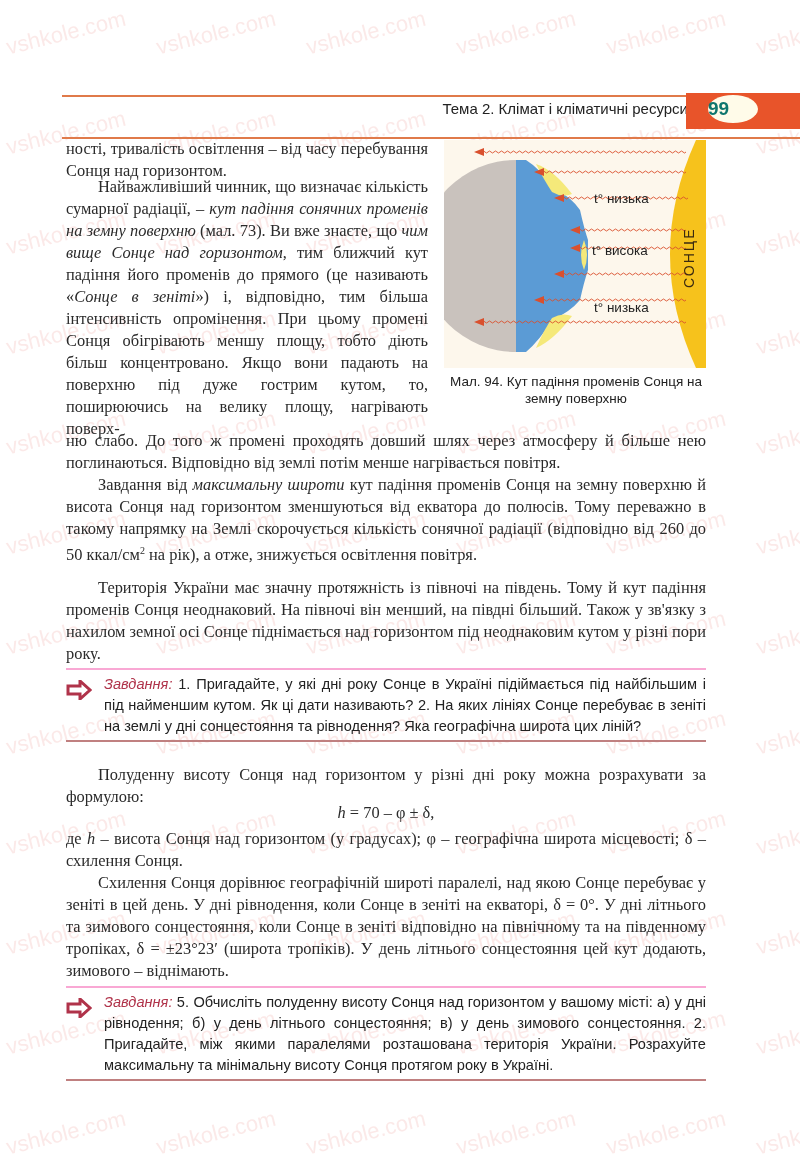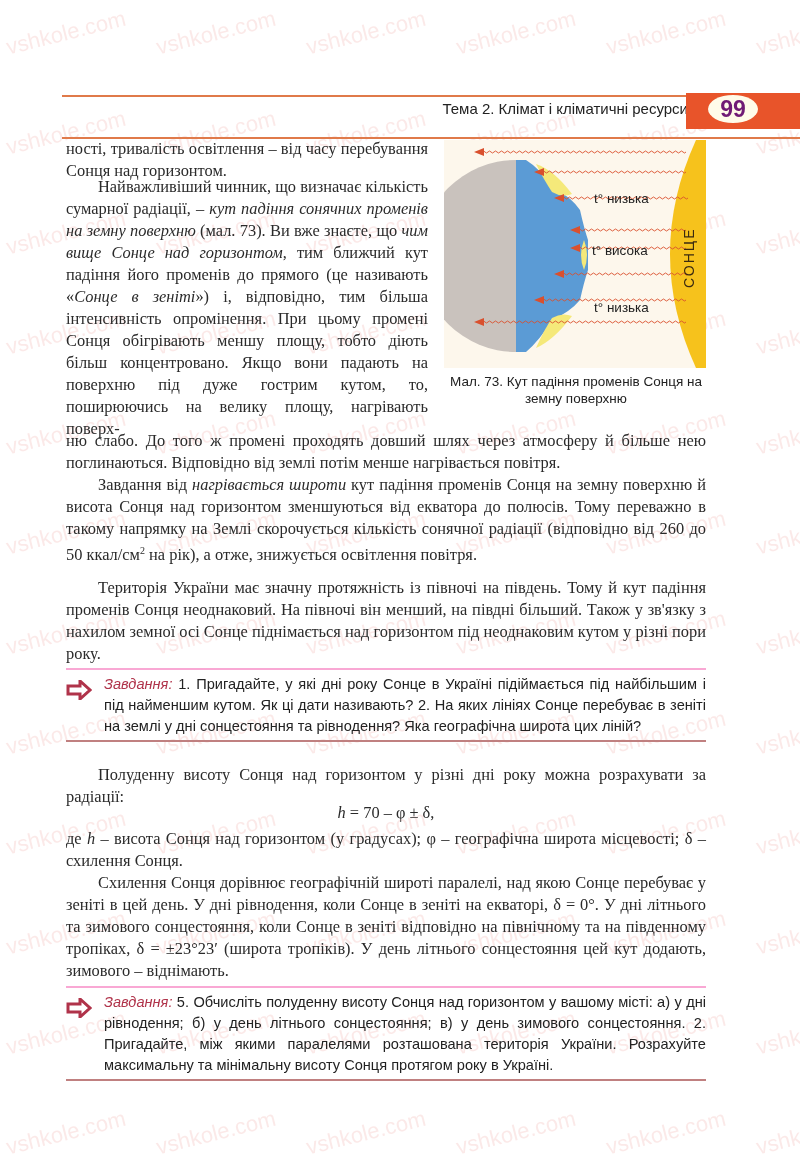--- a/index.html
+++ b/index.html
@@ -23,22 +23,22 @@
     position: absolute; right: 112px; top: 3px;
     font-family: "Liberation Sans", sans-serif; font-size: 15px; color: #222;
   }
   .header-tab {
     position: absolute; left: 686px; top: 93px; width: 114px; height: 36px;
     background: #e8542a; z-index: 1;
   }
   .page-num {
     position: absolute; left: 708px; top: 95px; width: 50px; height: 28px; z-index: 2;
     background: #fffbe9; border-radius: 50%;
-    font-family: "Liberation Sans", sans-serif; font-weight: bold; font-size: 23px;
-    text-align: center; line-height: 28px; color: #701a75;
+    font-family: "Liberation Sans", sans-serif; font-weight: bold; font-size: 19px;
+    line-height: 28px; color: #0f766e;
   }
   .para {
     position: absolute; z-index: 1; font-size: 16.4px; line-height: 22px;
     text-align: justify; margin: 0;
   }
   .indent { text-indent: 32px; }
   .left-col { left: 66px; width: 362px; }
   .full-col { left: 66px; width: 640px; }
   em { font-style: italic; }
   .figure { position: absolute; left: 444px; top: 140px; width: 262px; height: 228px; z-index: 1; }
@@ -151,21 +151,21 @@
 
 <p class="para left-col" style="top:138px;">ності, тривалість освітлення – від часу перебування Сонця над горизонтом.</p>
 
 <p class="para left-col indent" style="top:176px;">
   <span>Найважливіший чинник, що визначає кількість сумарної радіації, – </span><em>кут падіння сонячних променів на земну поверхню</em><span> (мал. 73). Ви вже знаєте, що </span><em>чим вище Сонце над горизонтом</em><span>, тим ближчий кут падіння його променів до прямого (це називають «</span><em>Сонце в зеніті</em><span>») і, відповідно, тим більша інтенсивність опромінення. При цьому промені Сонця обігрівають меншу площу, тобто діють більш концентровано. Якщо вони падають на поверхню під дуже гострим кутом, то, поширюючись на велику площу, нагрівають поверх-</span>
 </p>
 
 <p class="para full-col" style="top:430px;">ню слабо. До того ж промені проходять довший шлях через атмосферу й більше нею поглинаються. Відповідно від землі потім менше нагрівається повітря.</p>
 
 <p class="para full-col indent" style="top:474px;">
-  <span>Завдання від </span><em>нагрівається широти</em><span> кут падіння променів Сонця на земну поверхню й висота Сонця над горизонтом зменшуються від екватора до полюсів. Тому переважно в такому напрямку на Землі скорочується кількість сонячної радіації (відповідно від 260 до 50 ккал/см</span><sup style="font-size:10px;">2</sup><span> на рік), а отже, знижується освітлення повітря.</span>
+  <span>Завдання від </span><em>максимальну широти</em><span> кут падіння променів Сонця на земну поверхню й висота Сонця над горизонтом зменшуються від екватора до полюсів. Тому переважно в такому напрямку на Землі скорочується кількість сонячної радіації (відповідно від 260 до 50 ккал/см</span><sup style="font-size:10px;">2</sup><span> на рік), а отже, знижується освітлення повітря.</span>
 </p>
 
 <p class="para full-col indent" style="top:577px;">Територія України має значну протяжність із півночі на південь. Тому й кут падіння променів Сонця неоднаковий. На півночі він менший, на півдні більший. Також у зв'язку з нахилом земної осі Сонце піднімається над горизонтом під неоднаковим кутом у різні пори року.</p>
 
 <div class="figure">
   <svg width="262" height="228" viewBox="0 0 262 228">
     <rect x="0" y="0" width="262" height="228" id="fig-bg" fill="#fdf7ec"></rect>
 
     <path id="sun-shape" d="M262 0 L252 0 Q200 114 252 228 L262 228 Z" fill="#f6c21c"></path>
 
@@ -195,30 +195,30 @@
         <path d="M38 182 q1.5 -2 3 0 t3 0 q1.5 -2 3 0 t3 0 q1.5 -2 3 0 t3 0 q1.5 -2 3 0 t3 0 q1.5 -2 3 0 t3 0 q1.5 -2 3 0 t3 0 q1.5 -2 3 0 t3 0 q1.5 -2 3 0 t3 0 q1.5 -2 3 0 t3 0 q1.5 -2 3 0 t3 0 q1.5 -2 3 0 t3 0 q1.5 -2 3 0 t3 0 q1.5 -2 3 0 t3 0 q1.5 -2 3 0 t3 0 q1.5 -2 3 0 t3 0 q1.5 -2 3 0 t3 0 q1.5 -2 3 0 t3 0 q1.5 -2 3 0 t3 0 q1.5 -2 3 0 t3 0 q1.5 -2 3 0 t3 0 q1.5 -2 3 0 t3 0 q1.5 -2 3 0 t3 0 q1.5 -2 3 0 t3 0 q1.5 -2 3 0 t3 0 q1.5 -2 3 0 t3 0 q1.5 -2 3 0 t3 0 q1.5 -2 3 0 t3 0 q1.5 -2 3 0 t3 0 q1.5 -2 3 0 t3 0 q1.5 -2 3 0 t3 0 q1.5 -2 3 0 t3 0 q1.5 -2 3 0 t3 0 q1.5 -2 3 0 t3 0 q1.5 -2 3 0 t3 0" fill="none" stroke="#d9502e" stroke-width="0.9"></path>
         <path d="M30 182 L40 178 L40 186 Z" fill="#d9502e"></path>
       </g>
 
     <text x="150" y="63" class="lbl" font-family="Liberation Sans, sans-serif" font-size="13.5" fill="#222">t° низька</text>
     <text x="148" y="115" class="lbl" font-family="Liberation Sans, sans-serif" font-size="13.5" fill="#222">t° висока</text>
     <text x="150" y="172" class="lbl" font-family="Liberation Sans, sans-serif" font-size="13.5" fill="#222">t° низька</text>
     <text x="0" y="0" class="sunlbl" transform="translate(250,148) rotate(-90)" font-family="Liberation Sans, sans-serif" font-size="14" letter-spacing="2" fill="#3a2a10">СОНЦЕ</text>
   </svg>
 </div>
-<div class="caption">Мал. 73. Кут падіння променів Сонця на земну поверхню</div>
+<div class="caption">Мал. 94. Кут падіння променів Сонця на земну поверхню</div>
 
 <div class="task" style="top:668px;">
   <svg class="task-arrow" viewBox="0 0 26 20">
     <path d="M2 6 L14 6 L14 1 L24 10 L14 19 L14 14 L2 14 Z" fill="none" stroke="#b0334a" stroke-width="3"></path>
   </svg>
   <div class="task-text"><span class="task-label">Завдання:</span><span> 1. Пригадайте, у які дні року Сонце в Україні підіймається під найбільшим і під найменшим кутом. Як ці дати називають? 2. На яких лініях Сонце перебуває в зеніті на землі у дні сонцестояння та рівнодення? Яка географічна широта цих ліній?</span></div>
 </div>
 
-<p class="para full-col indent" style="top:764px;">Полуденну висоту Сонця над горизонтом у різні дні року можна розрахувати за радіації:</p>
+<p class="para full-col indent" style="top:764px;">Полуденну висоту Сонця над горизонтом у різні дні року можна розрахувати за формулою:</p>
 
 <div class="formula"><i>h</i><span> = 70 – φ ± δ,</span></div>
 
 <p class="para full-col" style="top:828px;">
   <span>де </span><i>h</i><span> – висота Сонця над горизонтом (у градусах); φ – географічна широта місцевості; δ – схилення Сонця.</span>
 </p>
 
 <p class="para full-col indent" style="top:872px;">Схилення Сонця дорівнює географічній широті паралелі, над якою Сонце перебуває у зеніті в цей день. У дні рівнодення, коли Сонце в зеніті на екваторі, δ = 0°. У дні літнього та зимового сонцестояння, коли Сонце в зеніті відповідно на північному та на південному тропіках, δ = ±23°23′ (широта тропіків). У день літнього сонцестояння цей кут додають, зимового – віднімають.</p>
 
 <div class="task" style="top:986px;">

